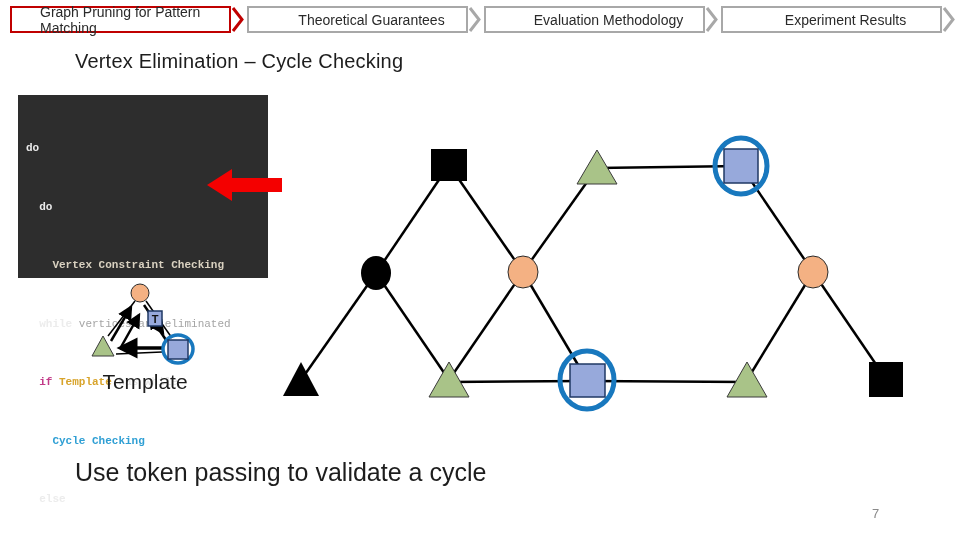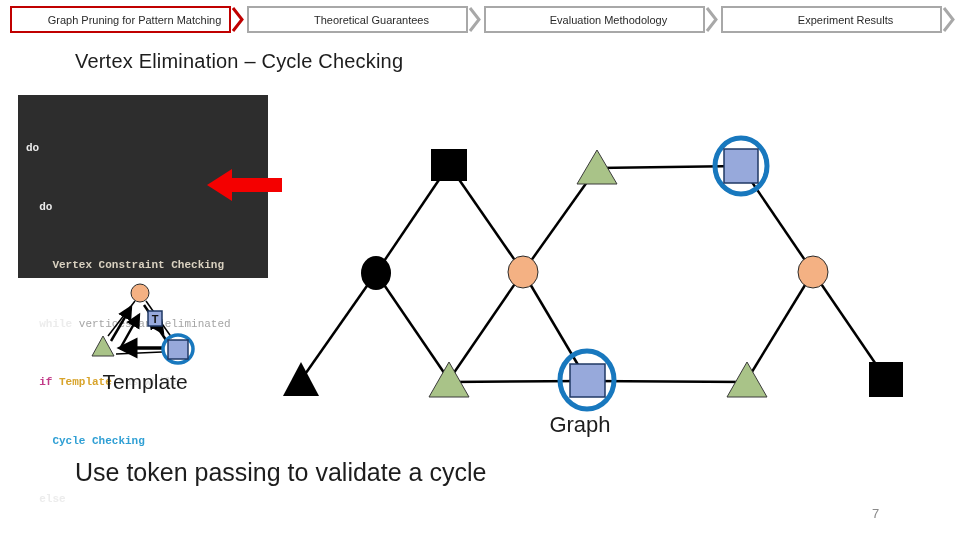--- a/index.html
+++ b/index.html
@@ -4,21 +4,21 @@
 <style>
   html,body{margin:0;padding:0;background:#ffffff;}
   .slide{position:relative;width:960px;height:540px;background:#ffffff;overflow:hidden;
          font-family:"Liberation Sans",sans-serif;}
 
   
   .tabbar{position:absolute;left:10px;top:6px;width:948px;display:flex;gap:2px;}
   .tab{display:flex;align-items:center;}
   .tab-box{box-sizing:border-box;width:221px;height:27px;border:2px solid #a8a8a8;
            display:flex;align-items:center;justify-content:center;
-           font-size:11px;color:#2a2a2a;background:#ffffff;cursor:pointer;padding-left:28px;}
+           font-size:14px;color:#2a2a2a;background:#ffffff;cursor:pointer;padding-left:28px;}
   .tab.active .tab-box{border-color:#c00000;}
   .tab-chev{display:block;}
 
   
   .title{position:absolute;left:75px;top:50px;font-size:20px;color:#1d1d1d;
          letter-spacing:0.2px;white-space:nowrap;}
 
   
   .code{position:absolute;left:18px;top:95px;width:250px;height:183px;background:#2d2d2d;
         font-family:"Liberation Mono",monospace;font-size:11px;line-height:19.5px;
@@ -138,19 +138,18 @@
     <rect x="454" y="19" width="34" height="34" fill="#97a9db" stroke="#1f3864" stroke-width="1.5"></rect>
     <ellipse cx="106" cy="143" rx="15" ry="17" fill="#000000"></ellipse>
     <ellipse cx="253" cy="142" rx="15" ry="16" fill="#f4b183" stroke="#2b2b2b" stroke-width="1"></ellipse>
     <ellipse cx="543" cy="142" rx="15" ry="16" fill="#f4b183" stroke="#2b2b2b" stroke-width="1"></ellipse>
     <polygon points="31,232 13,266 49,266" fill="#000000"></polygon>
     <polygon points="179,232 159,267 199,267" fill="#a9c388" stroke="#3b3b3b" stroke-width="1"></polygon>
     <rect x="300" y="234" width="35" height="33" fill="#97a9db" stroke="#1f3864" stroke-width="1.5"></rect>
     <polygon points="477,232 457,267 497,267" fill="#a9c388" stroke="#3b3b3b" stroke-width="1"></polygon>
     <rect x="599" y="232" width="34" height="35" fill="#000000"></rect>
   </svg>
-  <div class="graph-label">Graph</div>
 
   <div class="body-text">Use token passing to validate a cycle</div>
 
   <div class="page-num">7</div>
 
 </div>
 
 </body></html>

